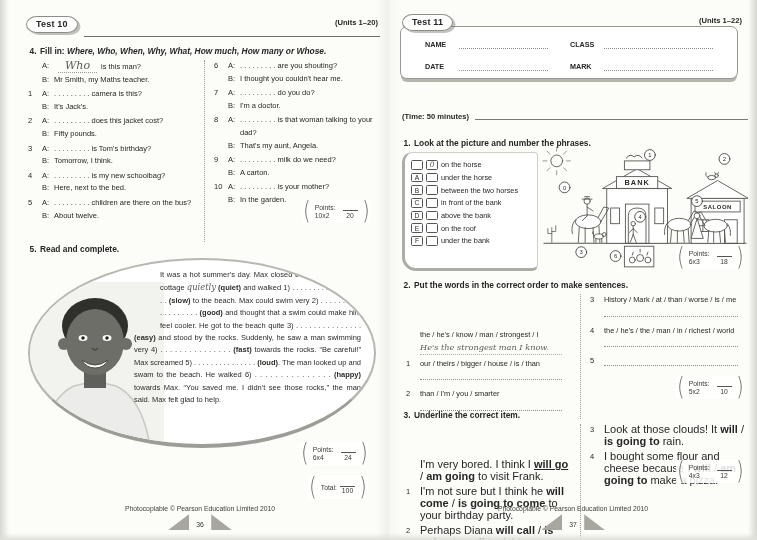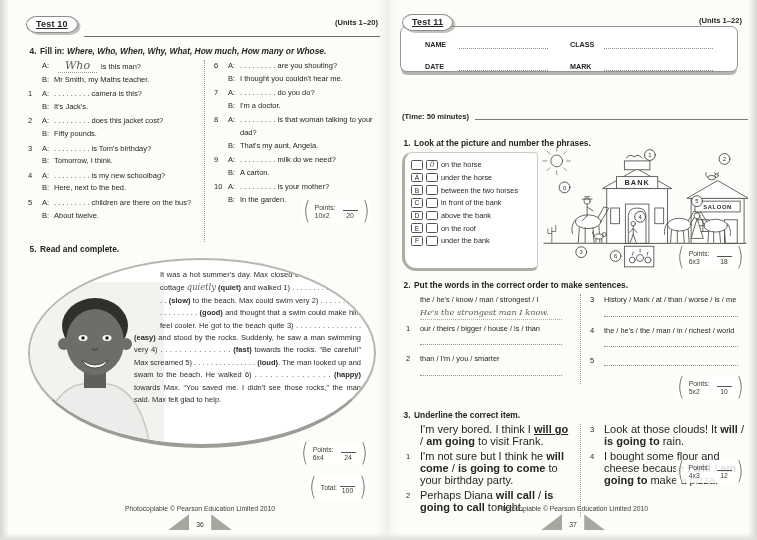--- a/index.html
+++ b/index.html
@@ -22,21 +22,21 @@
     background:linear-gradient(90deg,rgba(0,0,0,0) 0%,rgba(0,0,0,0.05) 45%,rgba(0,0,0,0.02) 58%,rgba(0,0,0,0) 100%); }
 
   .page { position:absolute; top:8px; height:524px; }
   .page-left  { left:10px;  width:380px; }
   .page-right { left:394px; width:358px; }
 
   
   .tab { display:inline-block; padding:2px 9px 3px; background:#fff;
     border:1.2px solid #8d8d87; border-radius:14px / 11px;
     font-weight:bold; font-size:9px; letter-spacing:.2px;
-    box-shadow:2.5px 2px 0 rgba(120,120,114,.45); position:relative; z-index:3;text-decoration:underline; }
+    box-shadow:2.5px 2px 0 rgba(120,120,114,.45); position:relative; z-index:3; }
   .units { font-weight:bold; font-size:7.6px; }
   .hdr { position:absolute; left:14px; right:10px; top:6px; height:26px; }
   .hdr .tab { position:absolute; left:2px; top:2px; }
   .hdr .hline { position:absolute; left:60px; right:0; bottom:3px; border-bottom:1px solid #6f6f6a; }
   .hdr .units { position:absolute; right:2px; top:4px; }
 
   .sec-title { position:absolute; font-size:8.4px; font-weight:bold; white-space:nowrap;text-align:center; }
   .secnum { display:inline-block; width:14px; }
   .bolditalic { font-style:italic; }
 
@@ -80,21 +80,21 @@
   .footer { position:absolute; left:0; right:0; top:497px; text-align:center;
     font-size:6.8px; color:#3c3c38; }
   .pagenav { position:absolute; top:506px; left:50%; transform:translateX(-50%);
     display:flex; align-items:flex-end; gap:7px; }
   .tri { width:21px; height:16px; background:#a7a7a0; display:inline-block; }
   .tri-l { clip-path:polygon(0 100%, 100% 0, 100% 100%); }
   .tri-r { clip-path:polygon(0 0, 100% 100%, 0 100%); }
   .pageno { font-size:6.8px; color:#33332f; padding-bottom:2px; }
 
   
-  .formbox { position:absolute; left:6px; top:18px; width:338px; height:46px;
+  .formbox { position:absolute; left:6px; top:18px; width:338px; height:53px;
     background:#fff; border:1.5px solid #97978f; border-radius:7px;
     box-shadow:0 4px 0 -1px #b5b5ad; padding:13px 22px 0 24px; z-index:2; }
   .frow { display:flex; margin-bottom:13px; }
   .fgroup { display:flex; flex:1; align-items:flex-end; }
   .flabel { font-weight:bold; font-size:7.2px; flex:0 0 34px; }
   .fdots { flex:1; border-bottom:1.2px dotted #8d8d87; height:8px; margin-right:22px; }
   .fgroup:last-child .fdots { margin-right:2px; }
 
   .timeline { position:absolute; left:8px; right:4px; top:104px; display:flex; align-items:center; }
   .timelabel { font-weight:bold; font-size:7.6px; white-space:nowrap; }
@@ -107,21 +107,21 @@
   .prow { display:flex; align-items:center; gap:3px; margin-bottom:3.2px; }
   .pbox { flex:0 0 12px; width:12px; height:9.5px; border:1px solid #55554f; border-radius:1.5px;
     font-size:6.6px; display:flex; align-items:center; justify-content:center; background:#fff; }
   .pbox.ansbox { font-size:7.4px; }
   .phrase { font-size:7.3px; white-space:nowrap; }
   .scene { position:absolute; left:148px; top:136px; }
   .scene text { font-family:"Liberation Sans", sans-serif; }
 
   
   .cols2 { position:absolute; left:12px; right:4px; display:flex; }
-  .c2l { width:174px; padding-right:8px; }
+  .c2l { width:174px; padding-right:8px;margin-top:35px; }
   .c2r { flex:1; border-left:1px dotted #9a9a95; padding-left:9px; }
   .s2item { display:flex; margin-bottom:3px; }
   .s2body { flex:1; }
   .words { font-size:7.4px; line-height:11.5px; }
   .ansline { height:10px; border-bottom:1.3px dotted #8d8d87; margin:1px 10px 5px 0; }
   .handline { font-size:8.2px; line-height:12px; border-bottom:1px dotted #aaa; margin-right:10px; padding-bottom:1px; }
   .s3item { display:flex; margin-bottom:3.5px; }
   .s3text { flex:1; font-size:11px; line-height:11.8px; }
 </style>
 </head>

